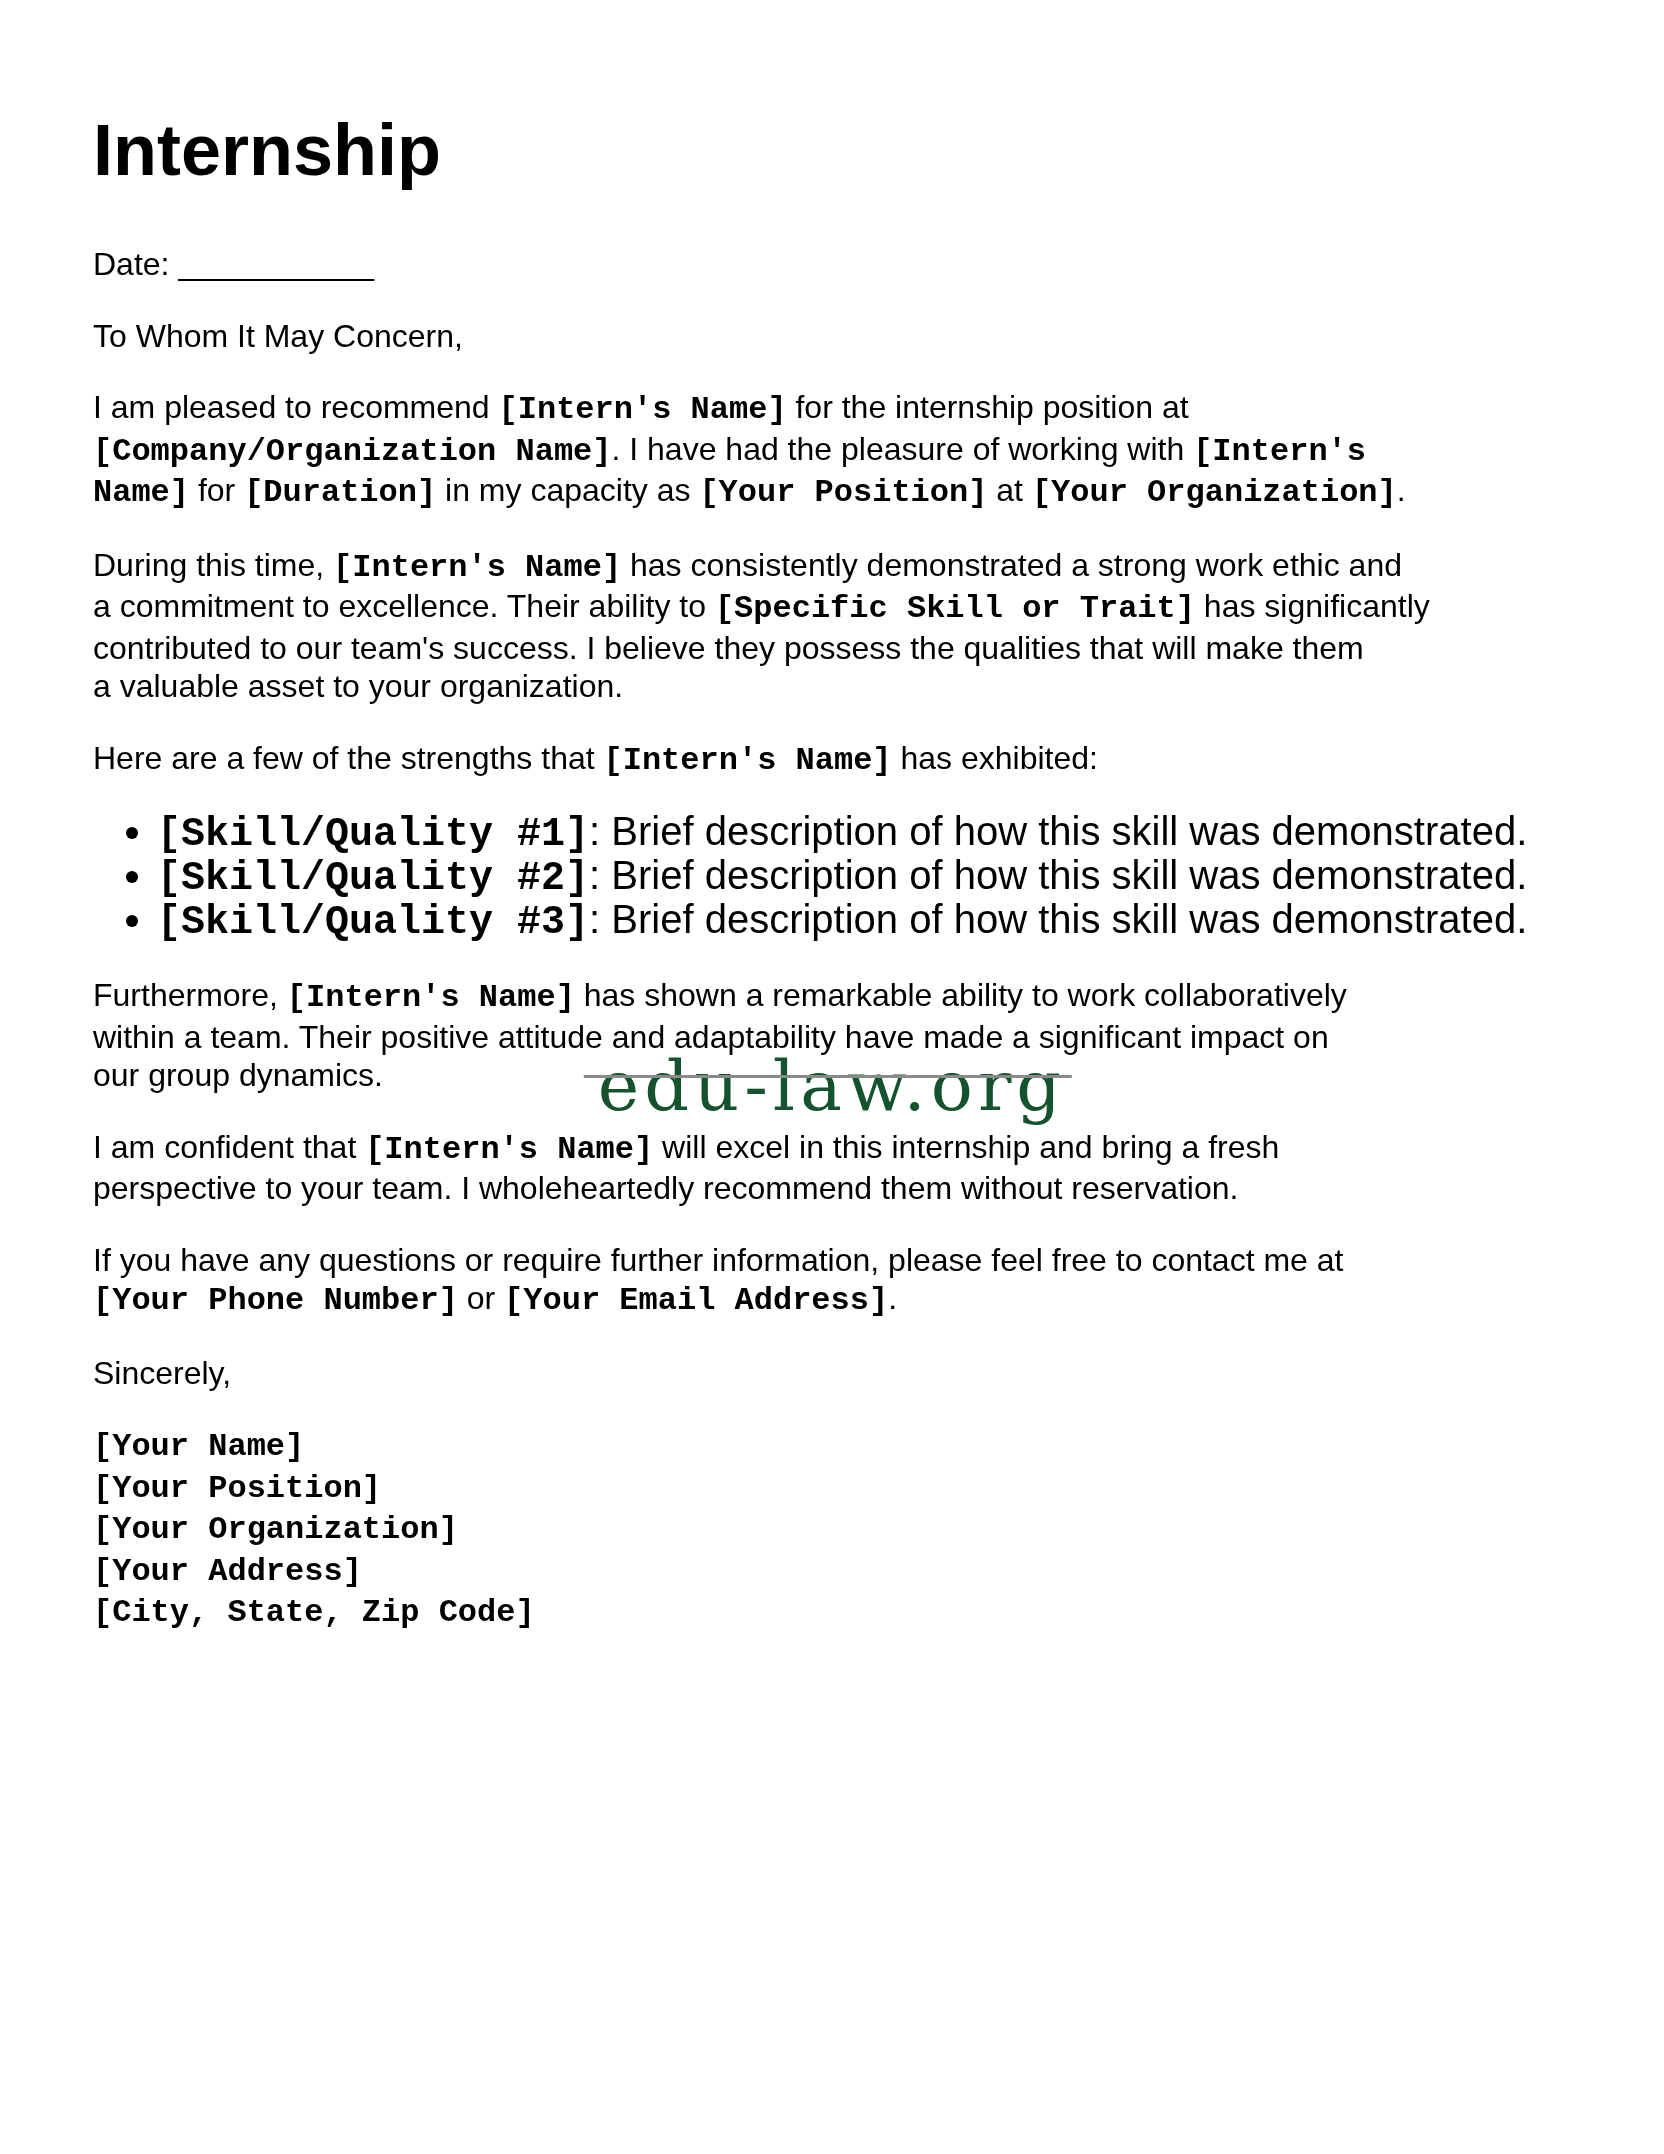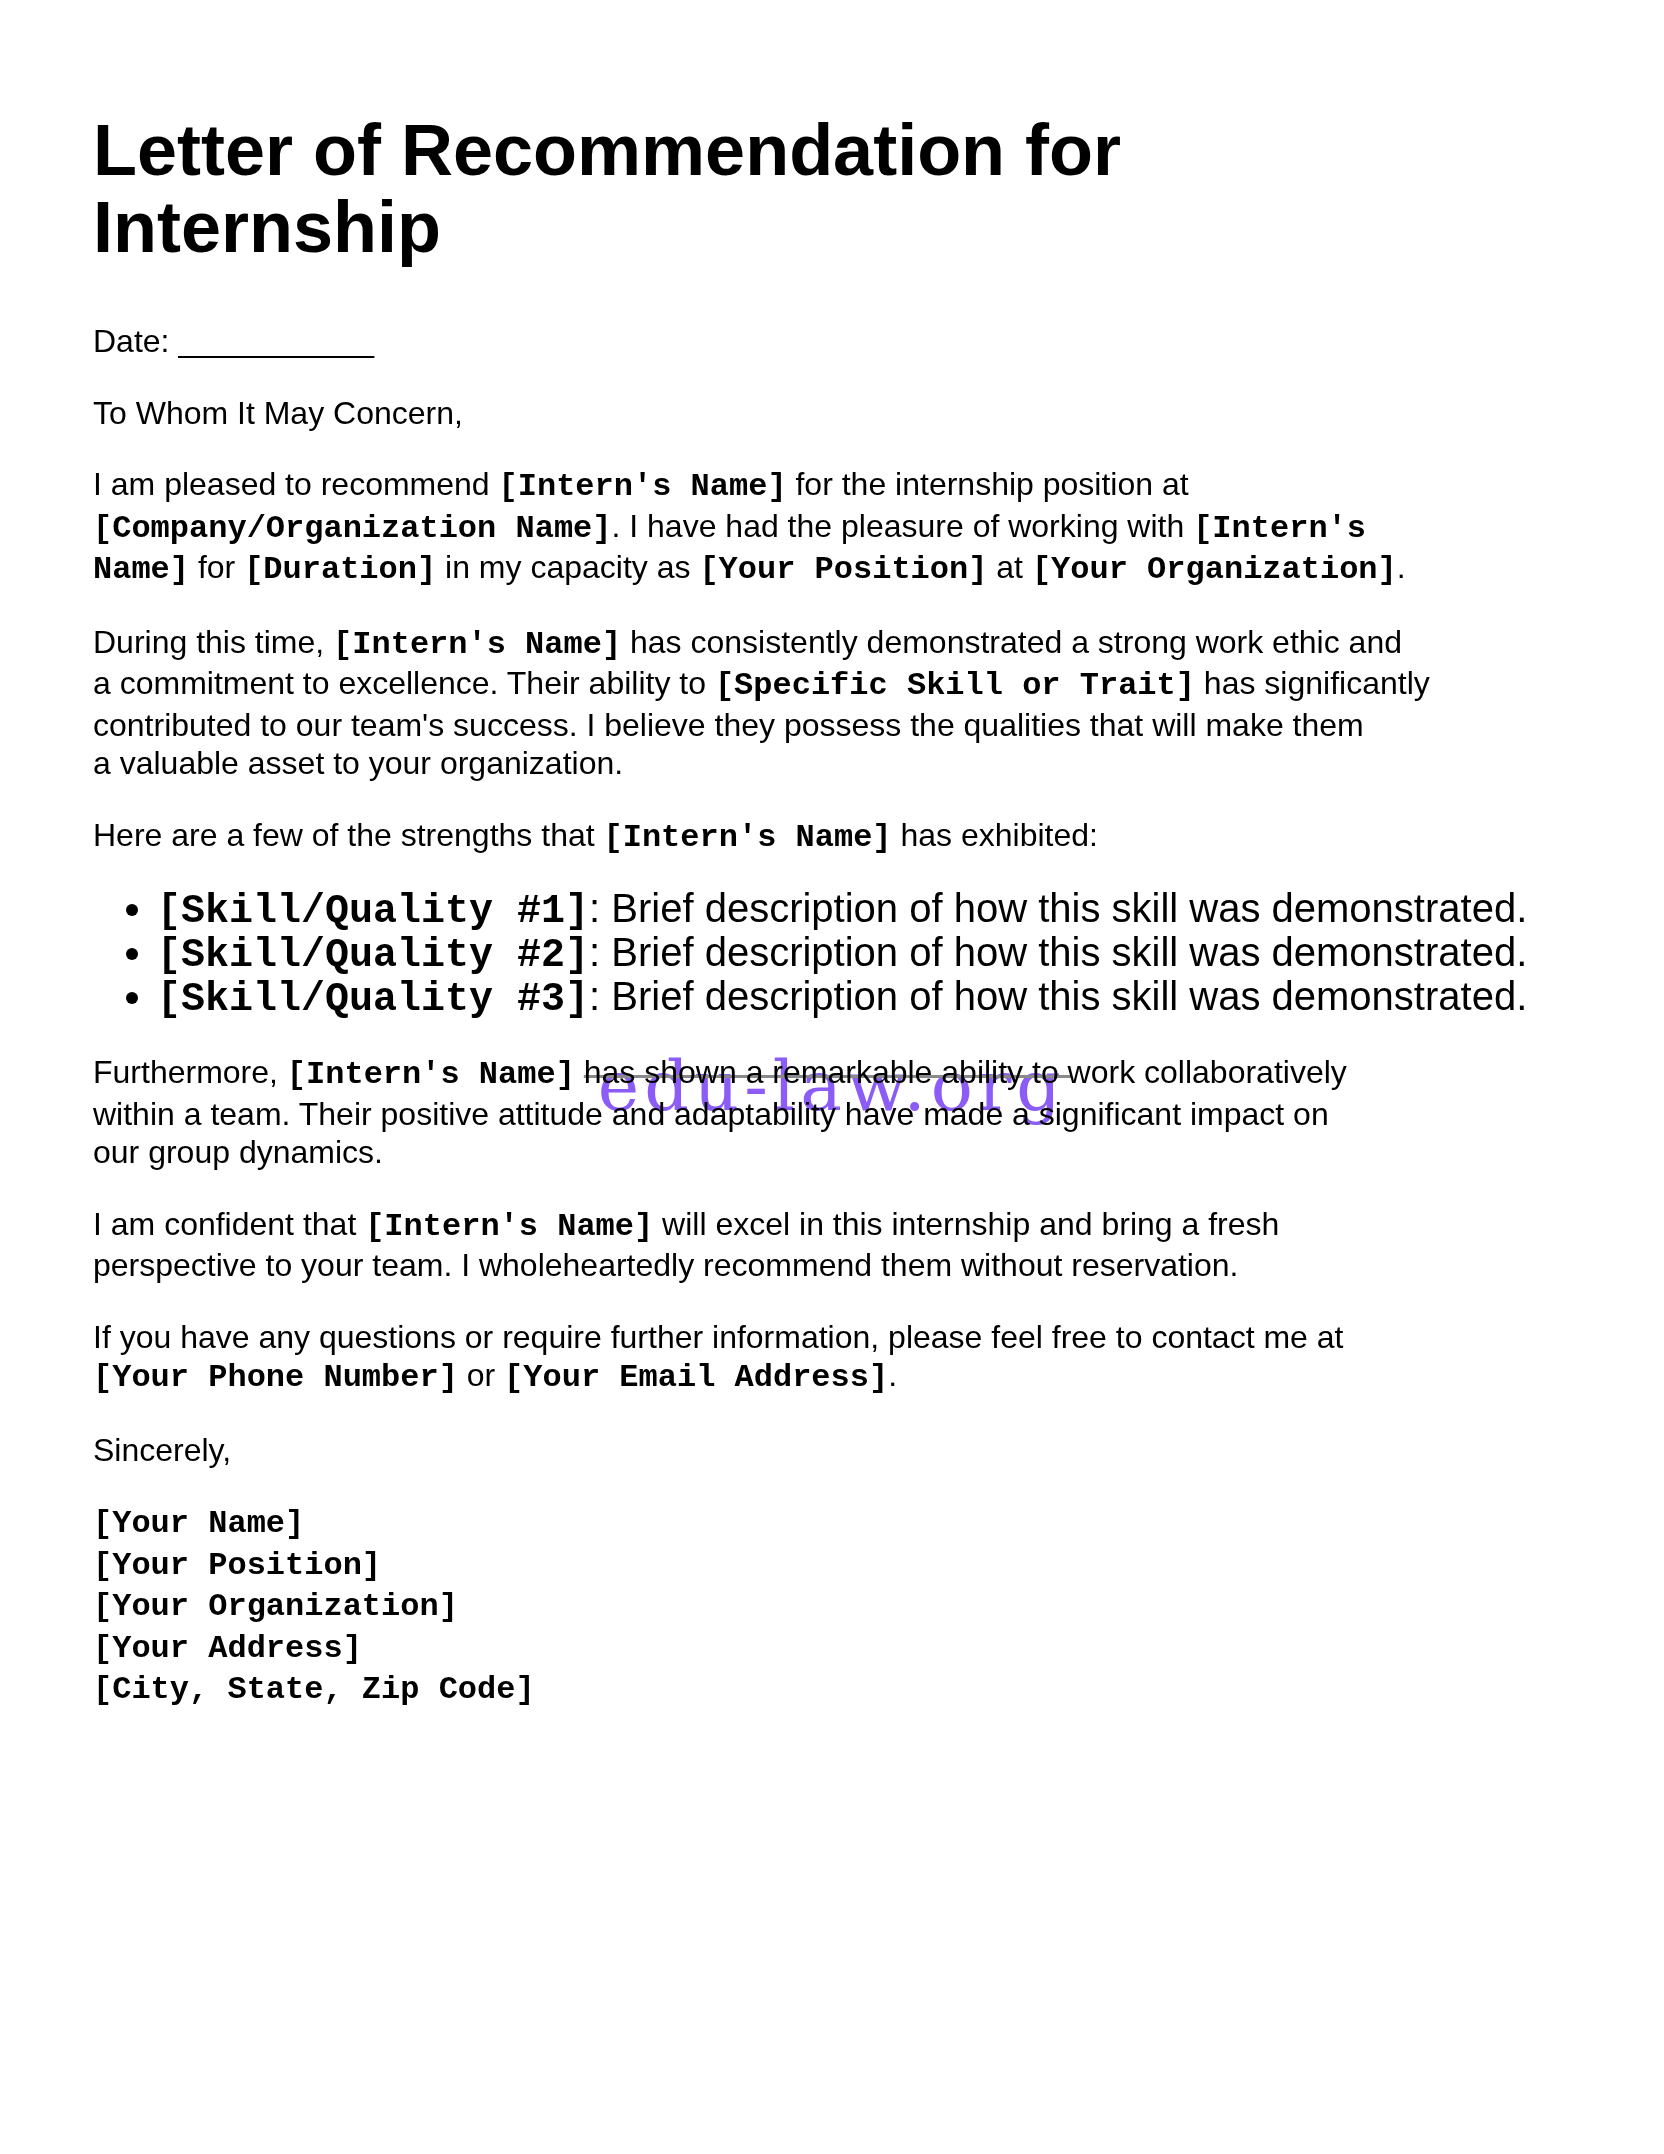--- a/index.html
+++ b/index.html
@@ -11,21 +11,21 @@
     font-family:"Liberation Sans",sans-serif;
     color:#000;
   }
   .watermark{
     position:absolute;
     top:1045px;left:50%;
     transform:translateX(-50%);
     font-family:"DejaVu Serif",serif;
     font-size:70px;
     letter-spacing:5px;
-    color:#8b5cf6;
+    color:#14532d;
     white-space:pre;
     z-index:0;
   }
   .watermark::after{
     content:"";
     position:absolute;
     left:-14px;right:-6px;top:30px;
     border-top:3px solid #8a8a8a;
   }
   .doc{
@@ -63,21 +63,20 @@
   ul.skills li{white-space:pre;}
   b{font-weight:bold;font-family:Liberation Mono, monospace;}
 </style>
 </head>
 <body>
 
 <div class="page">
   <div class="watermark">edu-law.org</div>
   <div class="doc">
     <h1>
-      <span class="tl">Letter of Recommendation for</span>
       <span class="tl">Internship</span>
     </h1>
     <div class="date-line"><span>Date: </span><span>___________</span></div>
     <div id="blocks">
         <div class="para">
           <div class="line"><span>To Whom It May Concern,</span></div>
         </div>
         <div class="para">
           <div class="line"><span>I am pleased to recommend </span><b>[Intern's Name]</b><span> for the internship position at</span></div>
           <div class="line"><b>[Company/Organization Name]</b><span>. I have had the pleasure of working with </span><b>[Intern's</b></div>

